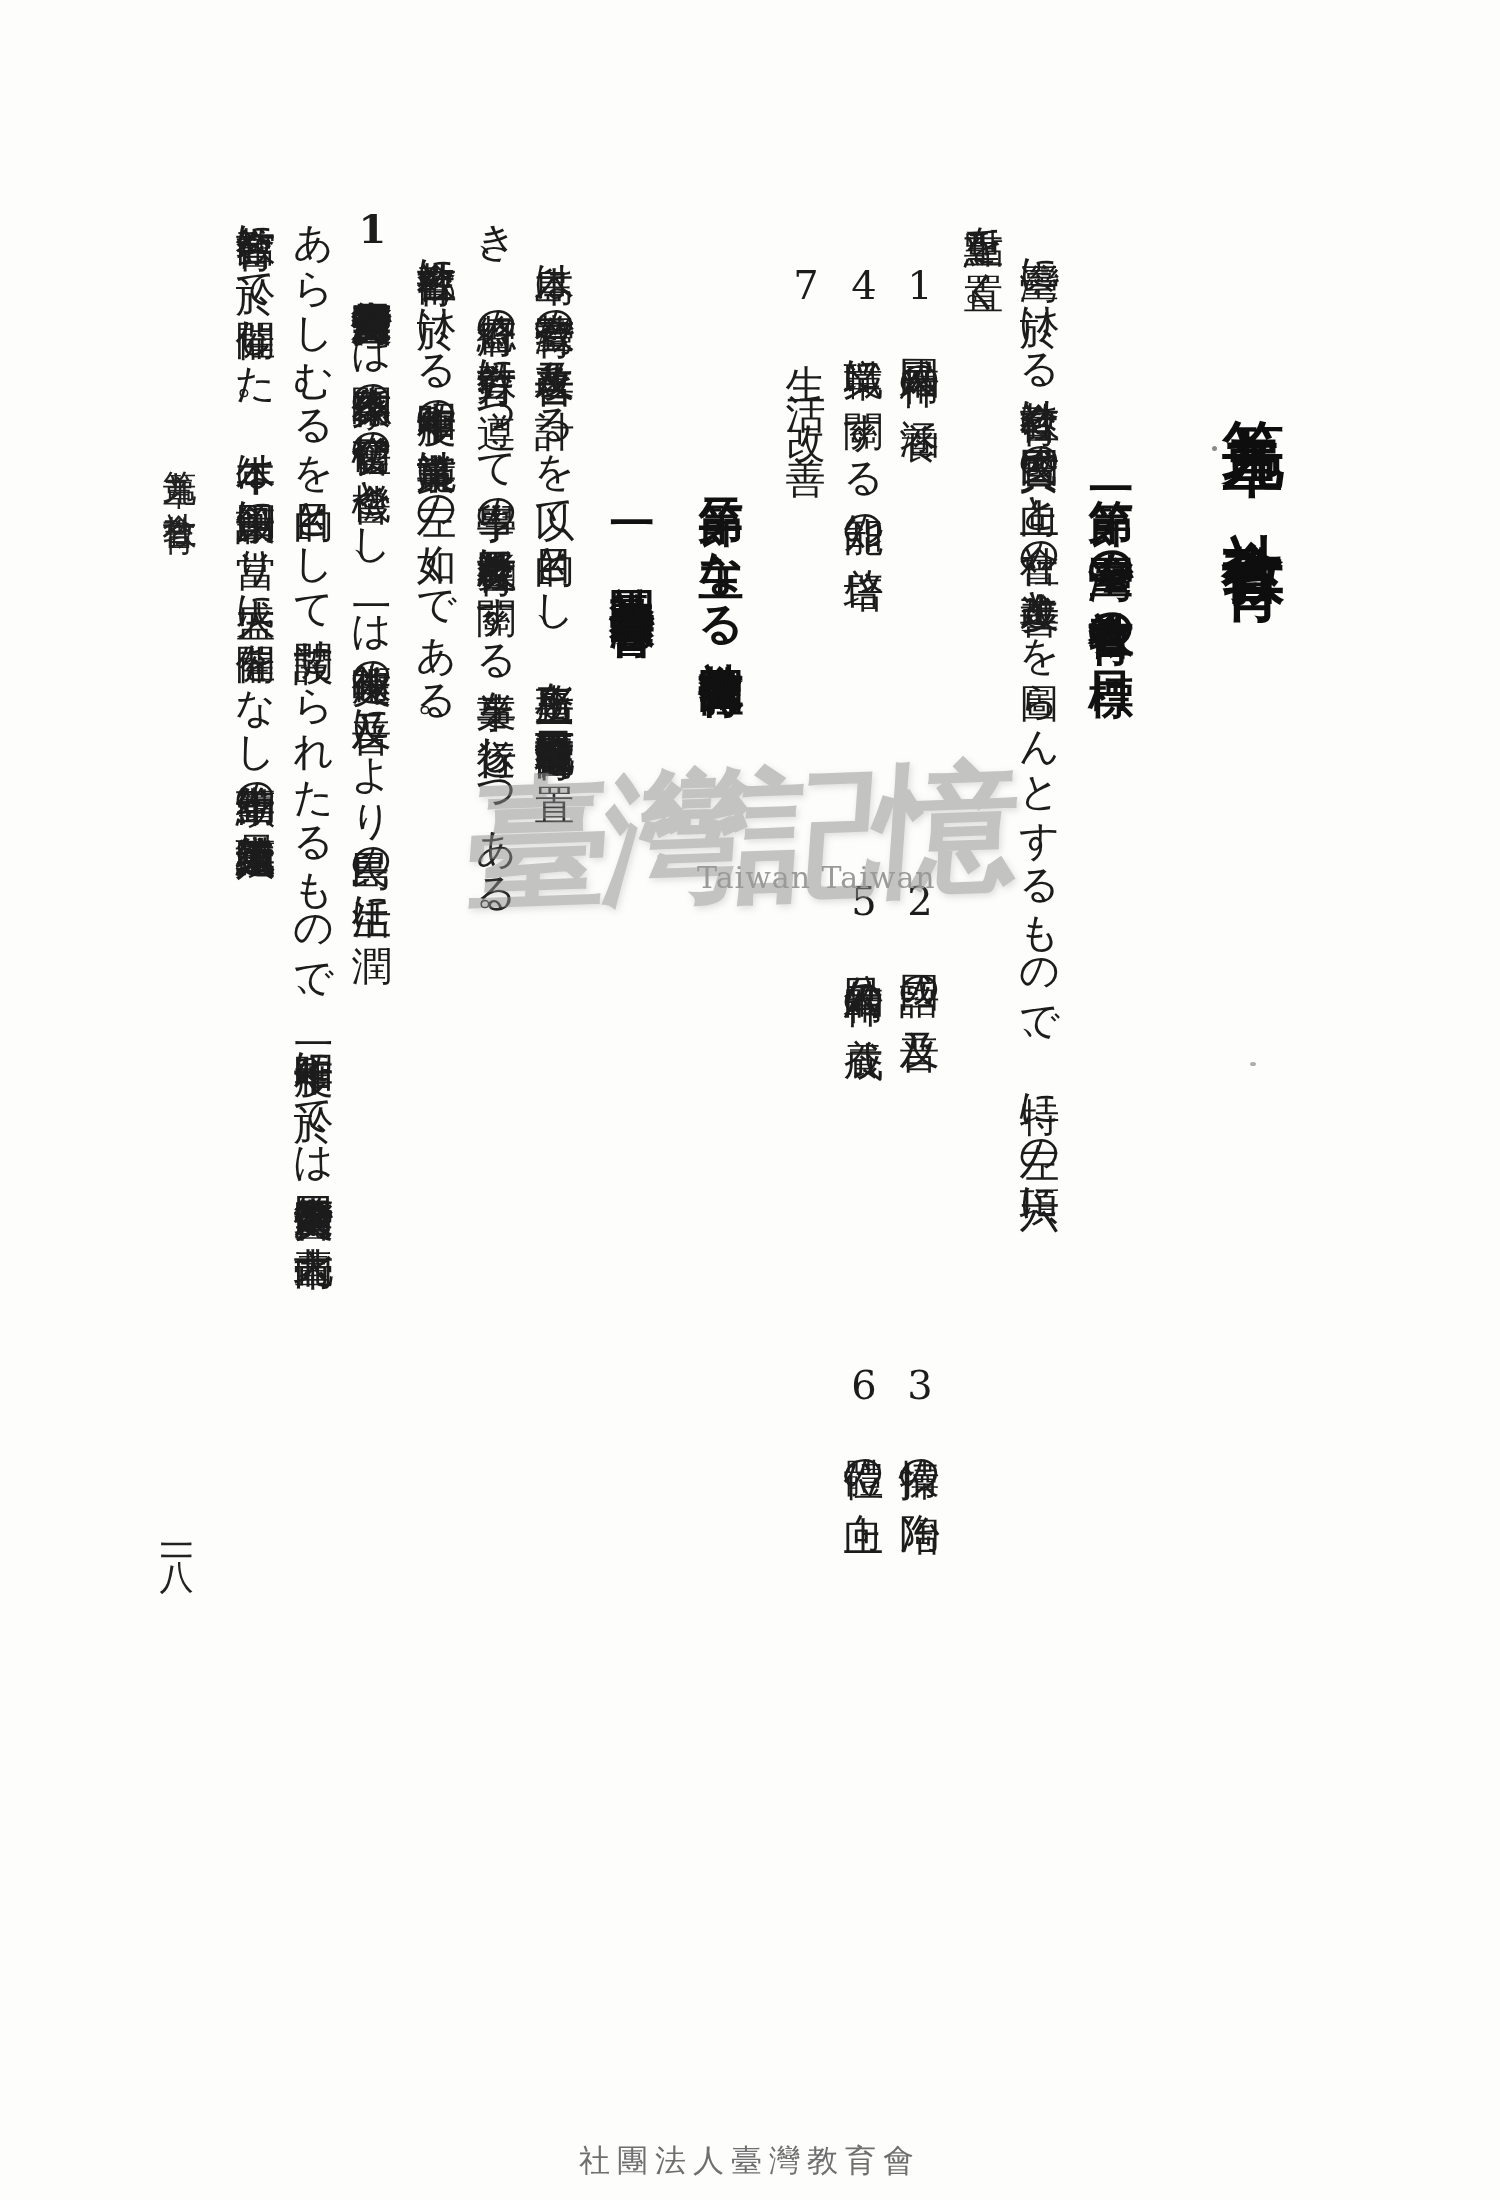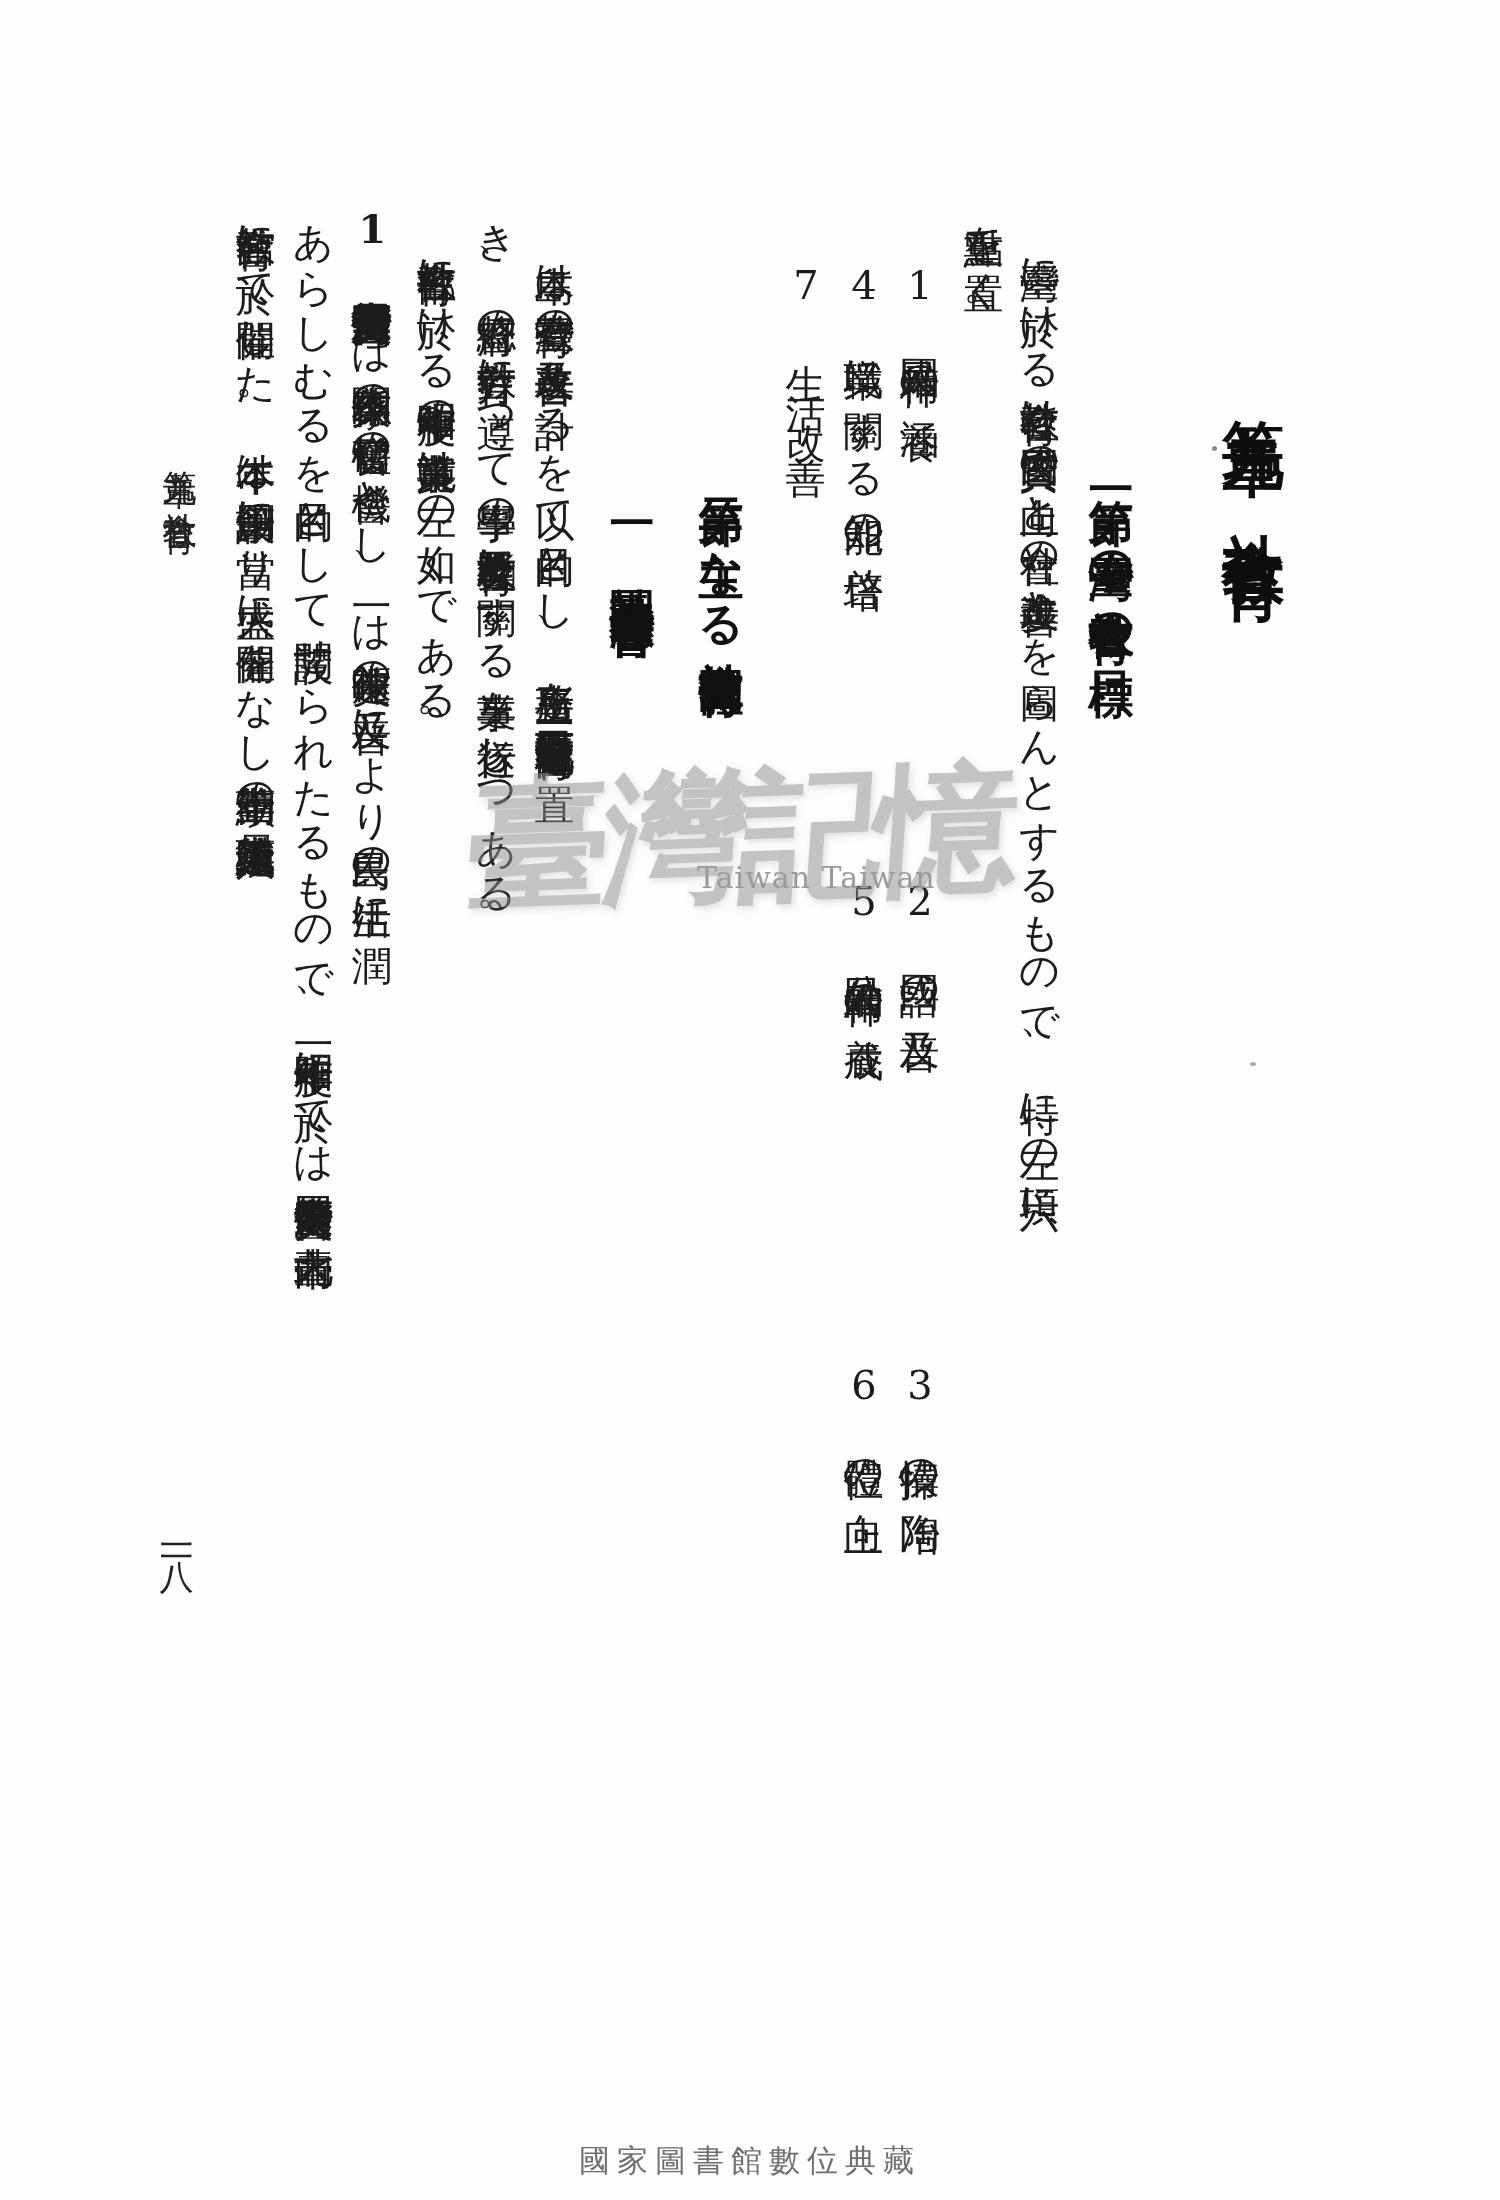--- a/index.html
+++ b/index.html
@@ -126,16 +126,16 @@
   <span class="b">1</span><span class="b after-num">臺灣美術展覽會</span><span class="after-title">一は本島關係作家の切磋發奮の機會とし、一は美術趣味の普及により島民の生活に潤</span>
 </div>
 <div class="vcol t sub2">あらしむるを目的として開設せられたるもので、昭和十一年度に於ては第十回臺灣美術展覽會を臺北市內</div>
 <div class="vcol t sub3">教育會館に於て開催した。本年は創設第十回に當り盛大に開催をなし十箇年勤續の職員竝十箇年連續入選</div>
 
 <div class="vcol running">第九章　社會教育</div>
 <div class="vcol pagenum">一八一</div>
 
 <div class="wm-cjk">臺灣記憶</div>
 <div class="wm-latin">Taiwan Taiwan</div>
-<div class="wm-bottom">國家圖書館數位典藏</div>
+<div class="wm-bottom">社團法人臺灣教育會</div>
 
 <div class="speck s1"></div>
 <div class="speck s2"></div>
 
 </body></html>

